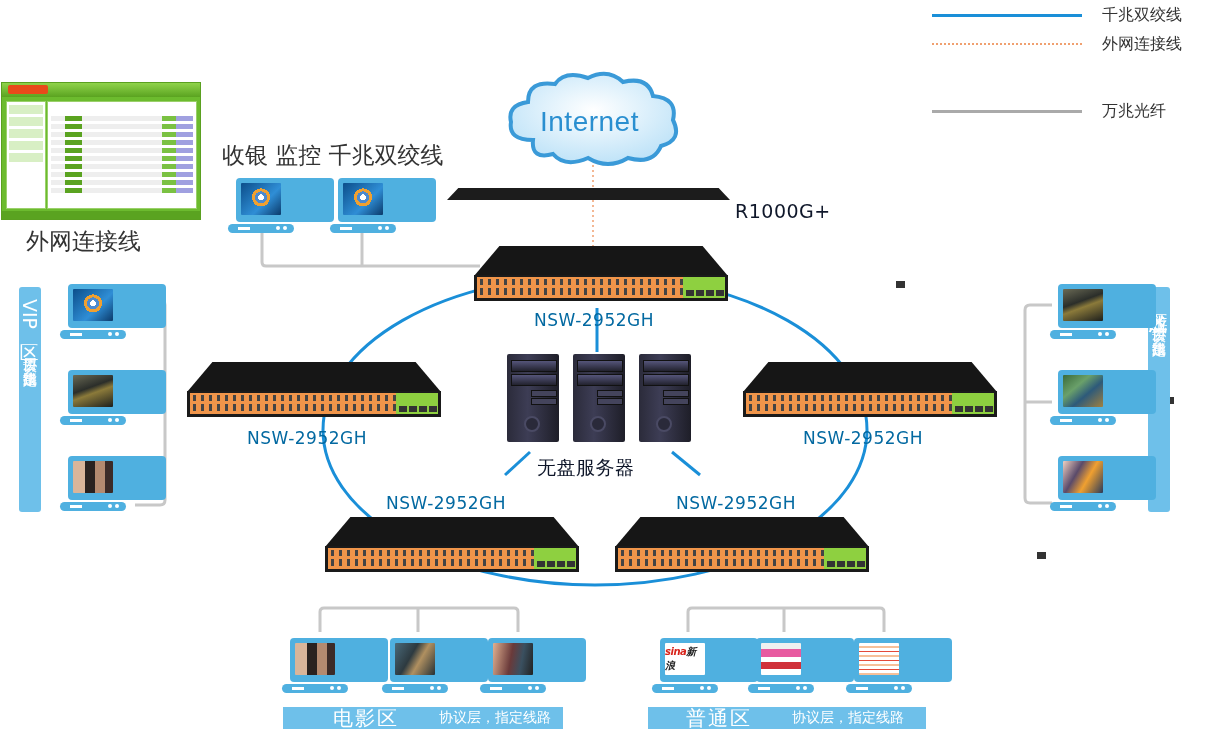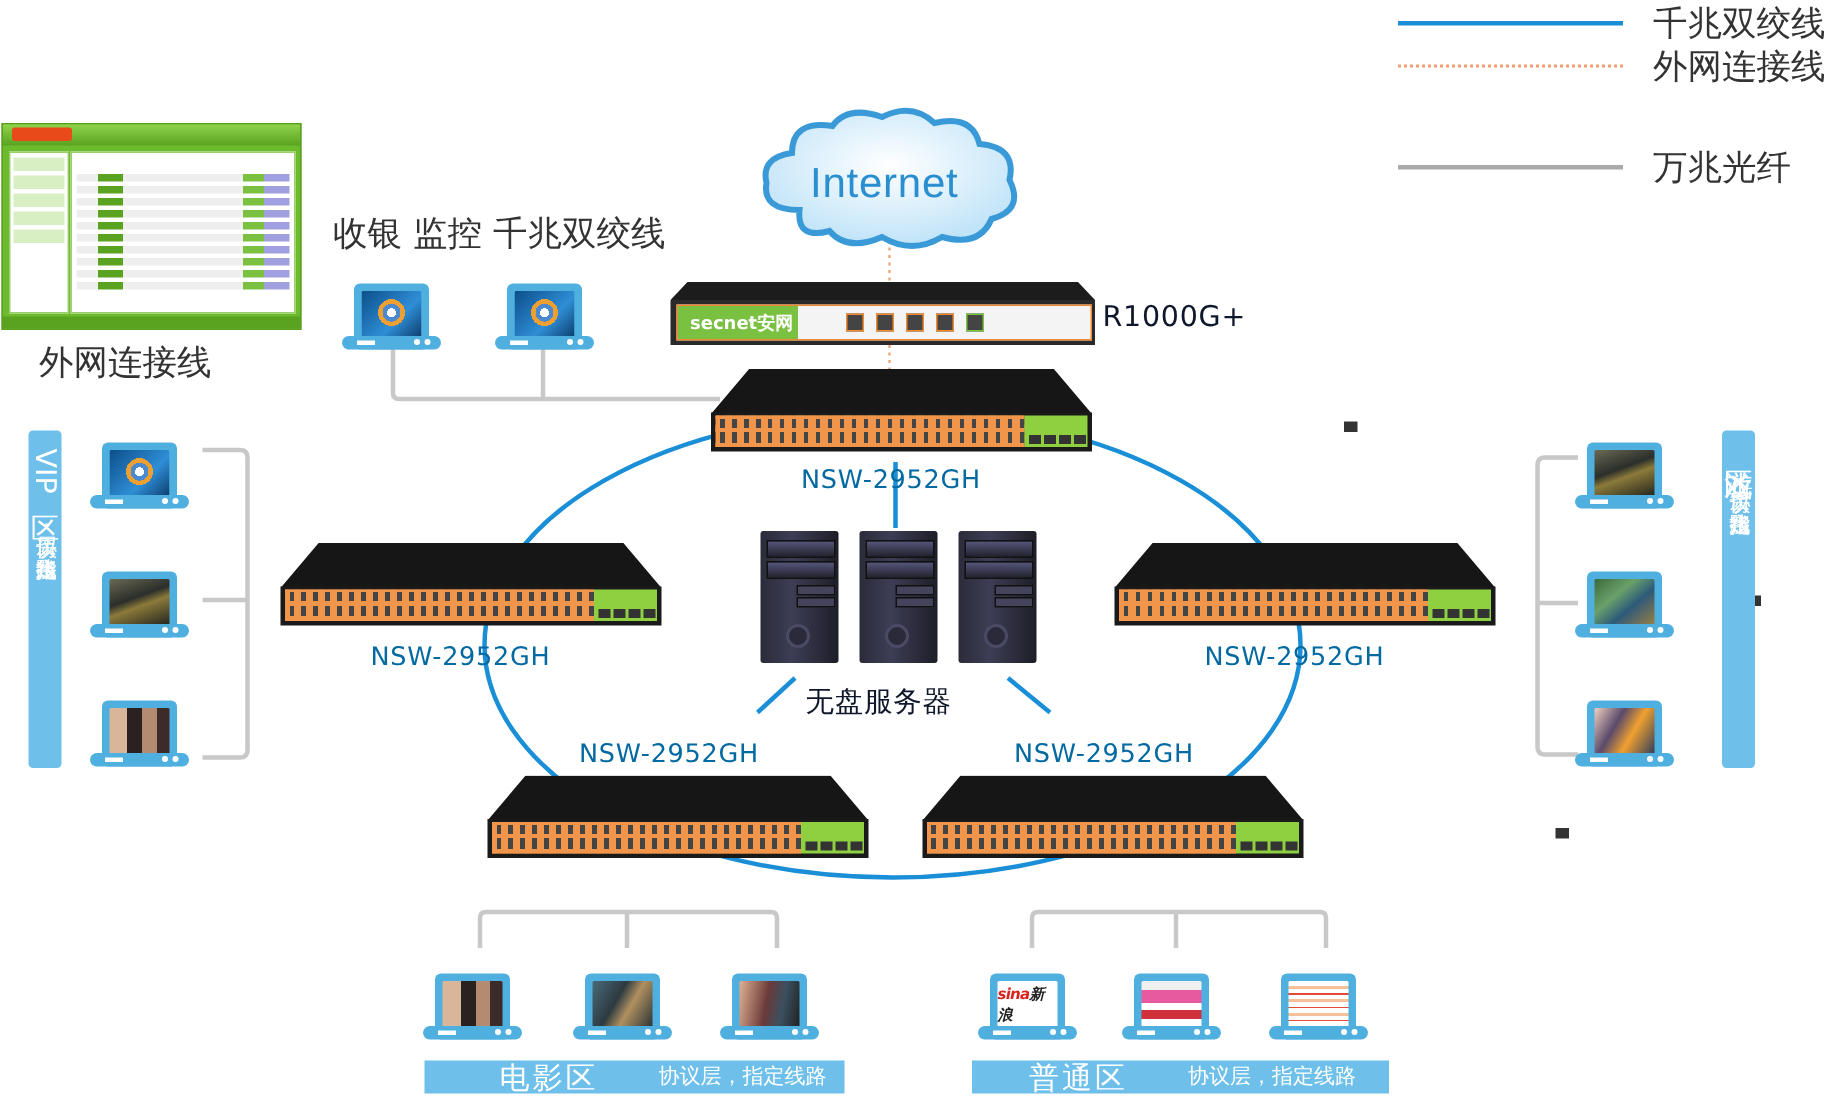--- a/index.html
+++ b/index.html
@@ -3,30 +3,30 @@
 <meta charset="utf-8">
 <style>
   html, body { margin:0; padding:0; background:#ffffff; }
   body { width:1229px; height:731px; position:relative; overflow:hidden;
          font-family:"DejaVu Sans", "Liberation Sans", sans-serif; color:#333; }
   svg.wires { position:absolute; left:0; top:0; }
 
   
   .legend-row { position:absolute; left:932px; height:30px; display:flex; align-items:center; }
   .legend-line { width:150px; height:0; }
-  .legend-label { margin-left:20px; font-size:23px; color:#333; white-space:nowrap; }
+  .legend-label { margin-left:20px; font-size:16px; color:#333; white-space:nowrap; }
 
   
   .lbl { position:absolute; font-size:20px; color:#0f172a; white-space:nowrap; letter-spacing:0.5px; }
   .lbl-sm { position:absolute; font-size:17px; color:#0369a1; white-space:nowrap; letter-spacing:0.5px; }
   .lbl-big { position:absolute; font-size:23px; color:#333; white-space:nowrap; }
 
   
   .laptop { position:absolute; width:66px; height:58px; }
-  .laptop .screen { position:absolute; left:8px; top:11px; width:50px; height:44px; background:#4fb0e0; border-radius:4px; }
+  .laptop .screen { position:absolute; left:8px; top:0; width:50px; height:44px; background:#4fb0e0; border-radius:4px;padding-left:48px; }
   .laptop .img { position:absolute; left:5px; top:5px; width:40px; height:32px; border-radius:1px; }
   .laptop .base { position:absolute; left:0; top:46px; width:66px; height:9px; background:#4fb0e0; border-radius:5px; }
   .laptop .slot { position:absolute; left:10px; top:3px; width:12px; height:3px; background:#fff; }
   .laptop .d1, .laptop .d2 { position:absolute; top:2px; width:4px; height:4px; border-radius:50%; background:#fff; }
   .laptop .d1 { left:48px; } .laptop .d2 { left:55px; }
 
   .img-cam { background:radial-gradient(circle at 50% 45%, #ffffff 0 3px, #4b8ad0 3px 6px, #f0a030 6px 9px, transparent 9px), linear-gradient(135deg,#0c4e8a,#2f8ed6 60%,#0b3a6a); }
   .img-cf { background:linear-gradient(160deg,#6a6a55,#2b2e2a 40%,#8b7a3a 55%,#1c1e1c); }
   .img-drama { background:linear-gradient(90deg,#d9b59a 0 30%,#2a2220 30% 55%,#b48a70 55% 80%,#3c2b28 80%); }
   .img-wuxia { background:linear-gradient(120deg,#4a6a7a,#2d3a40 40%,#b09060 60%,#263035); }
@@ -137,30 +137,20 @@
       <stop offset="0%" stop-color="#ffffff"></stop>
       <stop offset="100%" stop-color="#bfe3f8"></stop>
     </radialGradient>
   </defs>
   <path d="M30 70 Q5 70 8 52 Q4 35 25 32 Q25 10 52 14 Q62 0 85 8 Q105 -2 120 12 Q145 6 150 26 Q175 28 170 50 Q180 70 158 76 Q150 95 125 88 Q105 100 85 88 Q62 98 50 84 Q28 90 30 70 Z" fill="url(#cg)" stroke="#3a9ad8" stroke-width="4"></path>
 </svg>
 <div class="cloud-text">Internet</div>
 
 <div class="router">
   <div class="top"></div>
-  <div class="front">
-    <div class="panel">
-      <div class="logo">secnet安网</div>
-      <div class="port" style="left:112px;"></div>
-      <div class="port" style="left:132px;"></div>
-      <div class="port" style="left:152px;"></div>
-      <div class="port" style="left:172px;"></div>
-      <div class="port" style="left:192px; border-color:#7ac142;"></div>
-    </div>
-  </div>
 </div>
 <div class="lbl" style="left:735px; top:200px; font-size:19px;">R1000G+</div>
 
 <div class="mgmt">
   <div class="hdr">
       <div class="brand"></div>
     </div>
   <div class="side">
       <div></div>
       <div></div>

